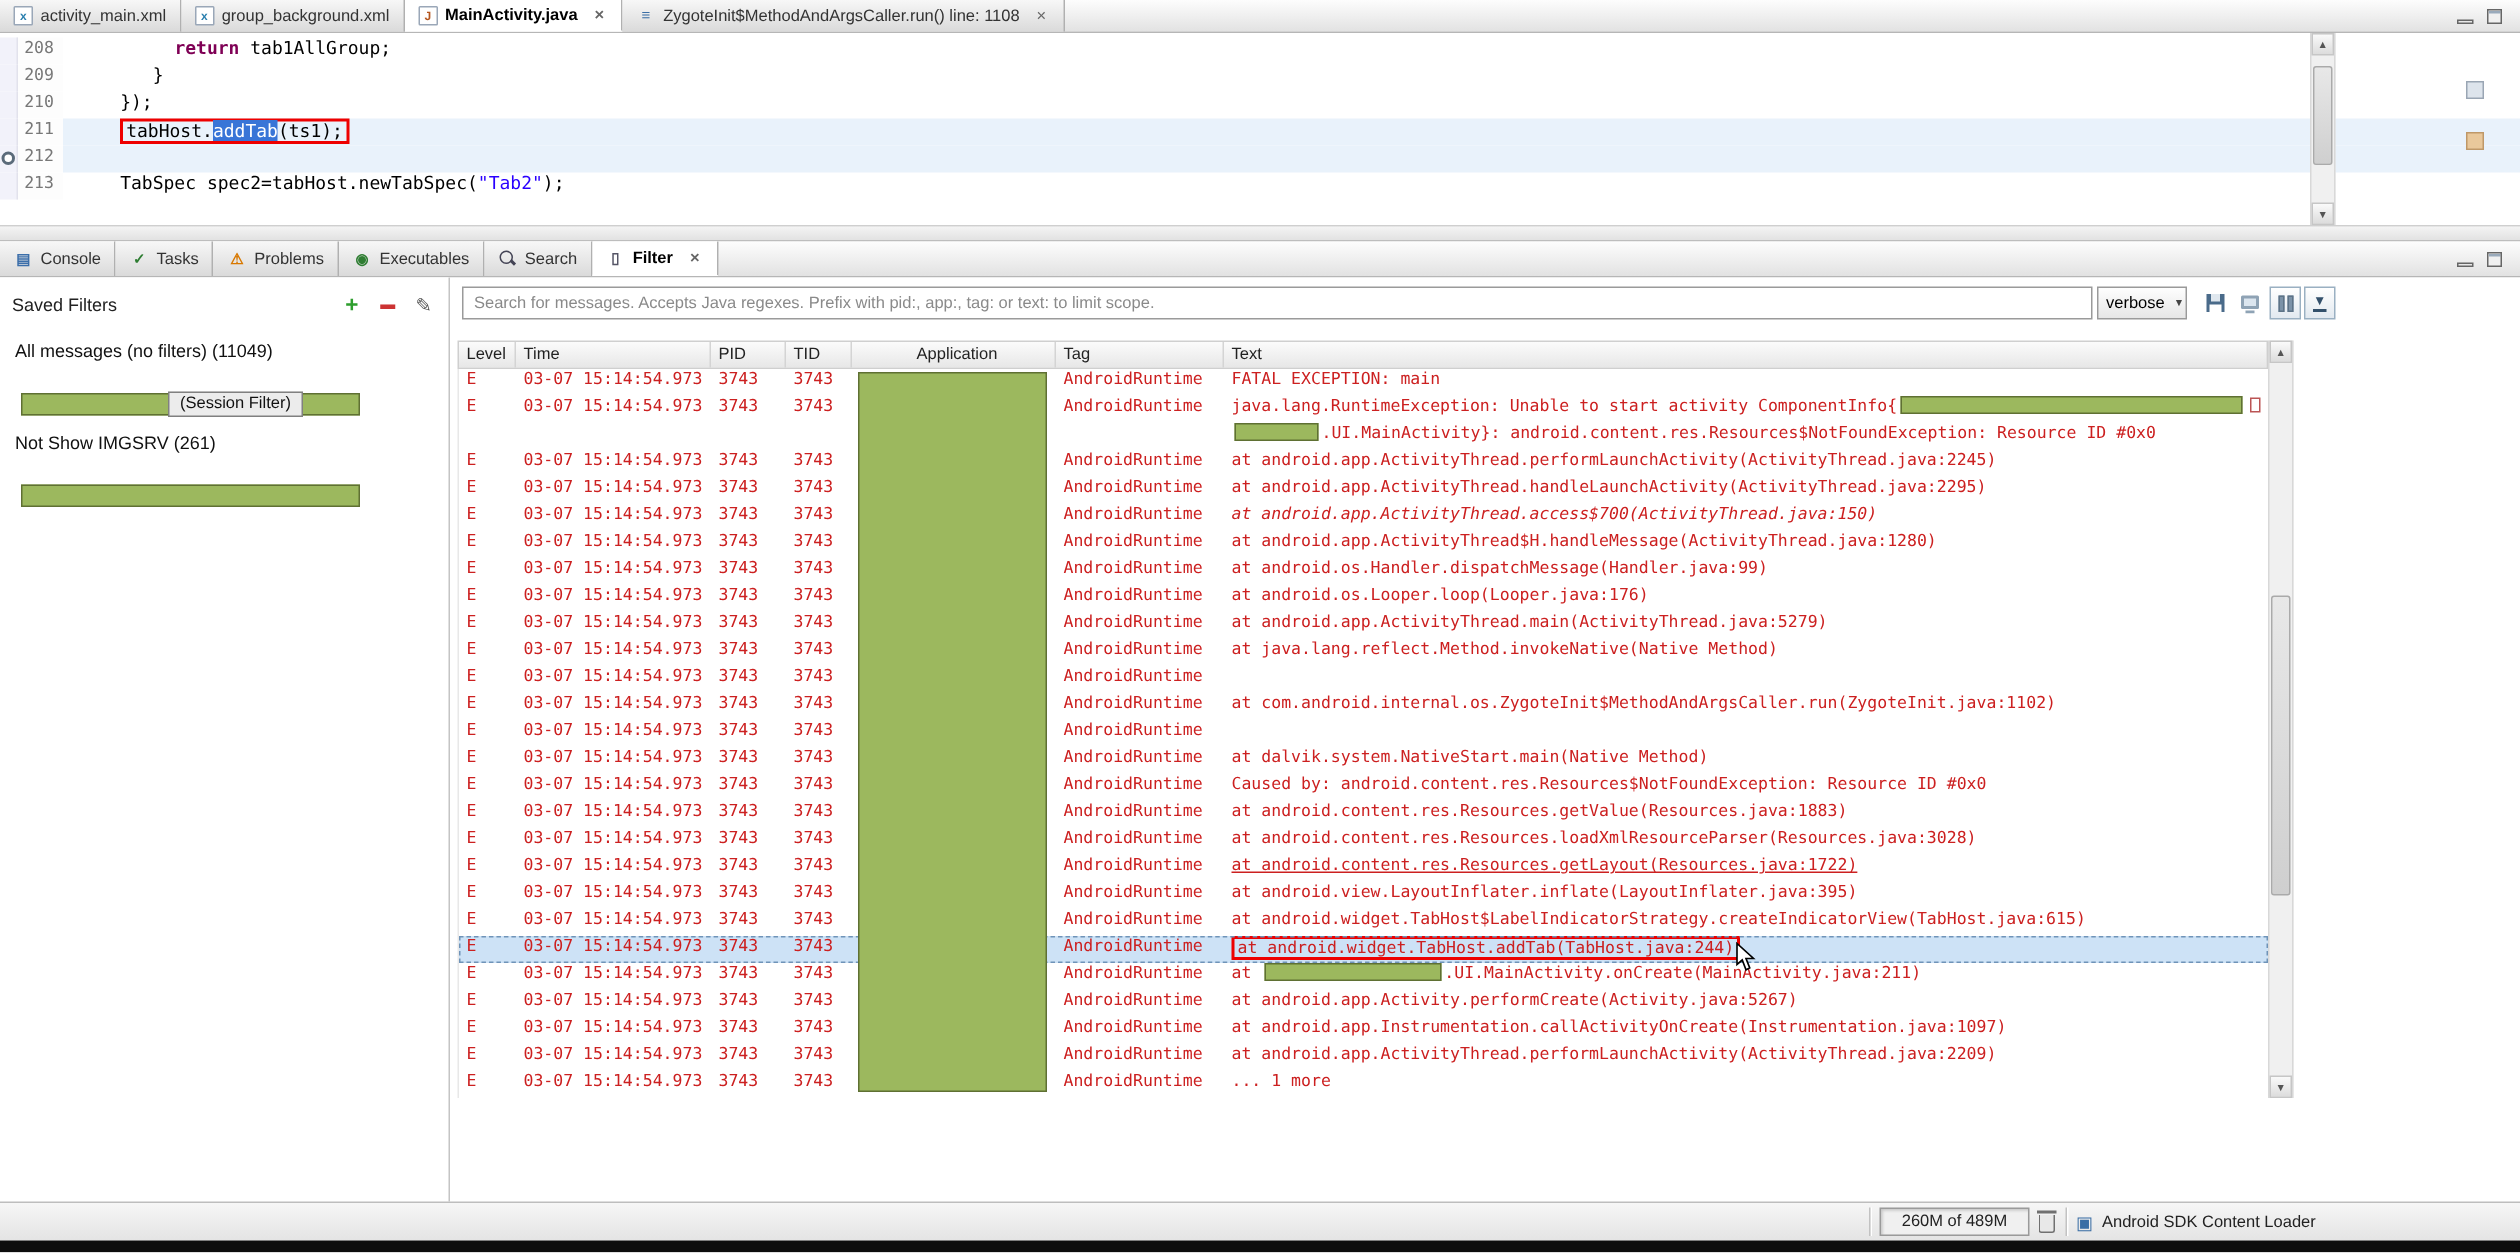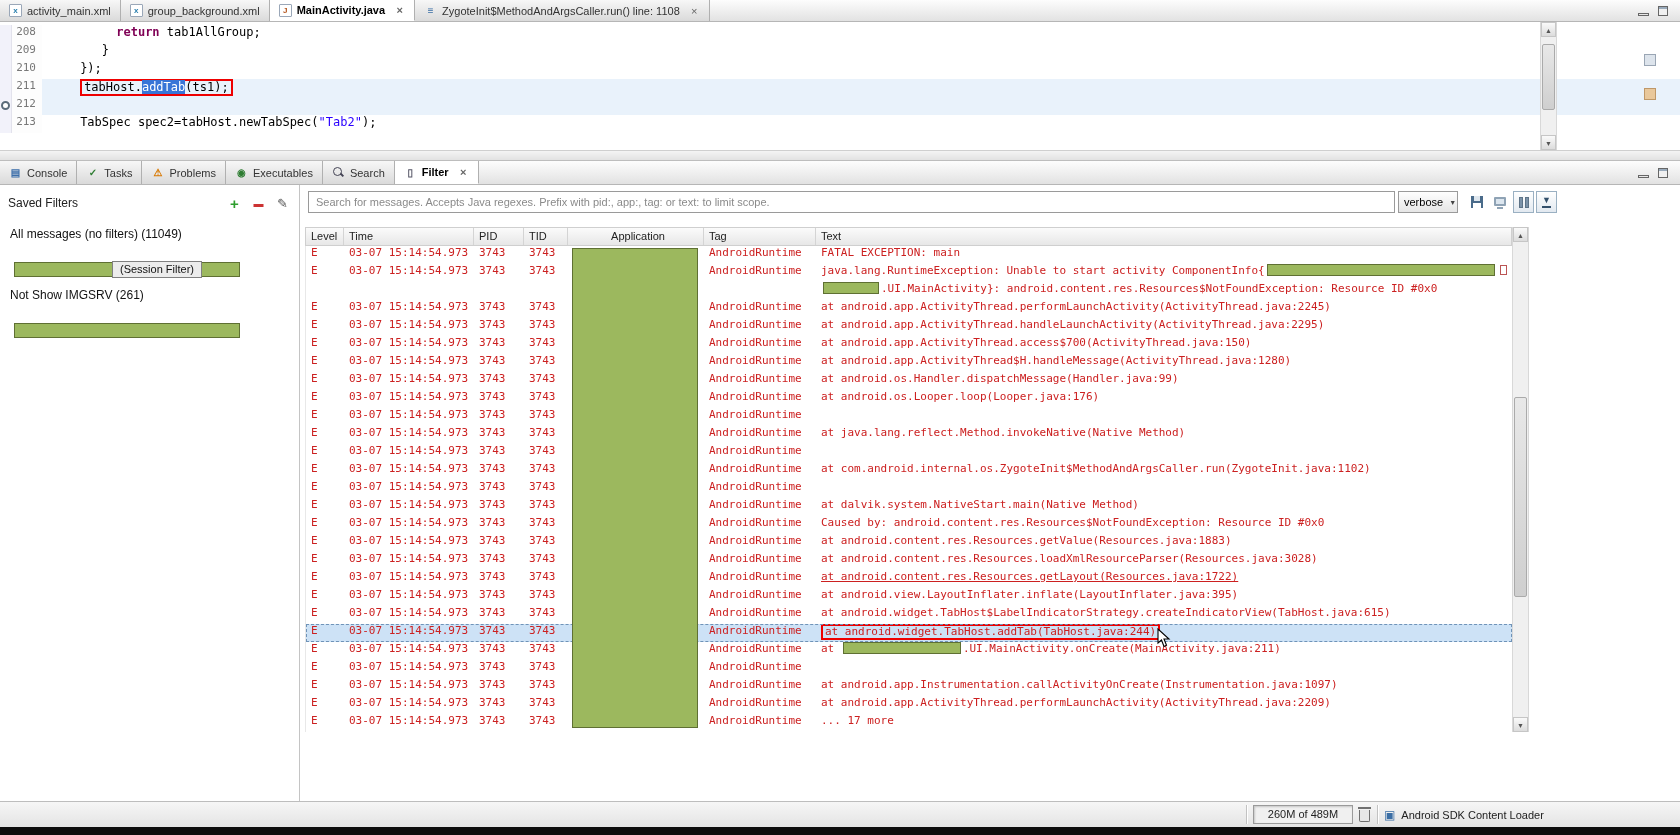--- a/index.html
+++ b/index.html
@@ -301,21 +301,21 @@
               <span class="lcell err" style="width: 112px;">AndroidRuntime</span>
               <span class="lcell err" style="width: 697px;"><span>at android.app.ActivityThread.handleLaunchActivity(ActivityThread.java:2295)</span></span>
             </div>
             <div class="lrow">
               <span class="lcell err" style="width: 38px;">E</span>
               <span class="lcell err" style="width: 130px;">03-07 15:14:54.973</span>
               <span class="lcell err" style="width: 50px;">3743</span>
               <span class="lcell err" style="width: 44px;">3743</span>
               <span class="lcell err" style="width: 136px;"></span>
               <span class="lcell err" style="width: 112px;">AndroidRuntime</span>
-              <span class="lcell err" style="width: 697px;"><span>at android.app.ActivityThread.access$700(ActivityThread.java:150)</span></span>
+              <span class="lcell err" style="width: 697px; font-style: italic;"><span>at android.app.ActivityThread.access$700(ActivityThread.java:150)</span></span>
             </div>
             <div class="lrow">
               <span class="lcell err" style="width: 38px;">E</span>
               <span class="lcell err" style="width: 130px;">03-07 15:14:54.973</span>
               <span class="lcell err" style="width: 50px;">3743</span>
               <span class="lcell err" style="width: 44px;">3743</span>
               <span class="lcell err" style="width: 136px;"></span>
               <span class="lcell err" style="width: 112px;">AndroidRuntime</span>
               <span class="lcell err" style="width: 697px;"><span>at android.app.ActivityThread$H.handleMessage(ActivityThread.java:1280)</span></span>
             </div>
@@ -337,20 +337,21 @@
               <span class="lcell err" style="width: 112px;">AndroidRuntime</span>
               <span class="lcell err" style="width: 697px;"><span>at android.os.Looper.loop(Looper.java:176)</span></span>
             </div>
             <div class="lrow">
               <span class="lcell err" style="width: 38px;">E</span>
               <span class="lcell err" style="width: 130px;">03-07 15:14:54.973</span>
               <span class="lcell err" style="width: 50px;">3743</span>
               <span class="lcell err" style="width: 44px;">3743</span>
               <span class="lcell err" style="width: 136px;"></span>
               <span class="lcell err" style="width: 112px;">AndroidRuntime</span>
+              <span class="lcell err" style="width: 697px;"><span>at android.app.ActivityThread.main(ActivityThread.java:5279)</span></span>
             </div>
             <div class="lrow">
               <span class="lcell err" style="width: 38px;">E</span>
               <span class="lcell err" style="width: 130px;">03-07 15:14:54.973</span>
               <span class="lcell err" style="width: 50px;">3743</span>
               <span class="lcell err" style="width: 44px;">3743</span>
               <span class="lcell err" style="width: 136px;"></span>
               <span class="lcell err" style="width: 112px;">AndroidRuntime</span>
               <span class="lcell err" style="width: 697px;"><span>at java.lang.reflect.Method.invokeNative(Native Method)</span></span>
             </div>
@@ -460,20 +461,21 @@
               <span class="lcell err" style="width: 112px;">AndroidRuntime</span>
               <span class="lcell err" style="width: 697px;"><span>at </span><span class="greenbar inlinebar" style="width: 118px;"></span><span>.UI.MainActivity.onCreate(MainActivity.java:211)</span></span>
             </div>
             <div class="lrow">
               <span class="lcell err" style="width: 38px;">E</span>
               <span class="lcell err" style="width: 130px;">03-07 15:14:54.973</span>
               <span class="lcell err" style="width: 50px;">3743</span>
               <span class="lcell err" style="width: 44px;">3743</span>
               <span class="lcell err" style="width: 136px;"></span>
               <span class="lcell err" style="width: 112px;">AndroidRuntime</span>
+              <span class="lcell err" style="width: 697px;"><span>at android.app.Activity.performCreate(Activity.java:5267)</span></span>
             </div>
             <div class="lrow">
               <span class="lcell err" style="width: 38px;">E</span>
               <span class="lcell err" style="width: 130px;">03-07 15:14:54.973</span>
               <span class="lcell err" style="width: 50px;">3743</span>
               <span class="lcell err" style="width: 44px;">3743</span>
               <span class="lcell err" style="width: 136px;"></span>
               <span class="lcell err" style="width: 112px;">AndroidRuntime</span>
               <span class="lcell err" style="width: 697px;"><span>at android.app.Instrumentation.callActivityOnCreate(Instrumentation.java:1097)</span></span>
             </div>
@@ -486,21 +488,21 @@
               <span class="lcell err" style="width: 112px;">AndroidRuntime</span>
               <span class="lcell err" style="width: 697px;"><span>at android.app.ActivityThread.performLaunchActivity(ActivityThread.java:2209)</span></span>
             </div>
             <div class="lrow">
               <span class="lcell err" style="width: 38px;">E</span>
               <span class="lcell err" style="width: 130px;">03-07 15:14:54.973</span>
               <span class="lcell err" style="width: 50px;">3743</span>
               <span class="lcell err" style="width: 44px;">3743</span>
               <span class="lcell err" style="width: 136px;"></span>
               <span class="lcell err" style="width: 112px;">AndroidRuntime</span>
-              <span class="lcell err" style="width: 697px;"><span>... 17 more</span></span>
+              <span class="lcell err" style="width: 697px;"><span>... 1 more</span></span>
             </div>
             <div class="greenbar app-redaction" style="left: 266px; width: 126px; top: 2px; height: 480px;"></div>
           </div>
       </div>
       <div class="vscroll" id="logcat-scroll">
         <span class="arr up">▲</span>
         <span class="arr down">▼</span>
         <span class="thumb" style="top:170px;height:200px"></span>
       </div>
     </div>

